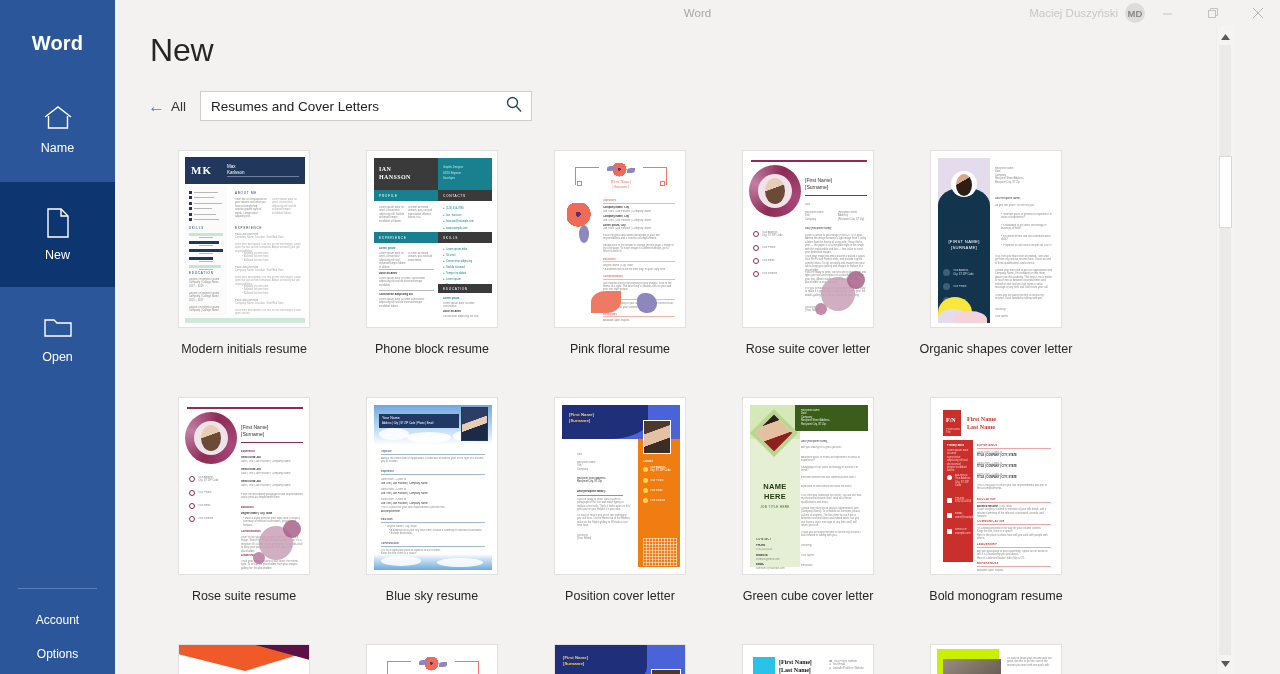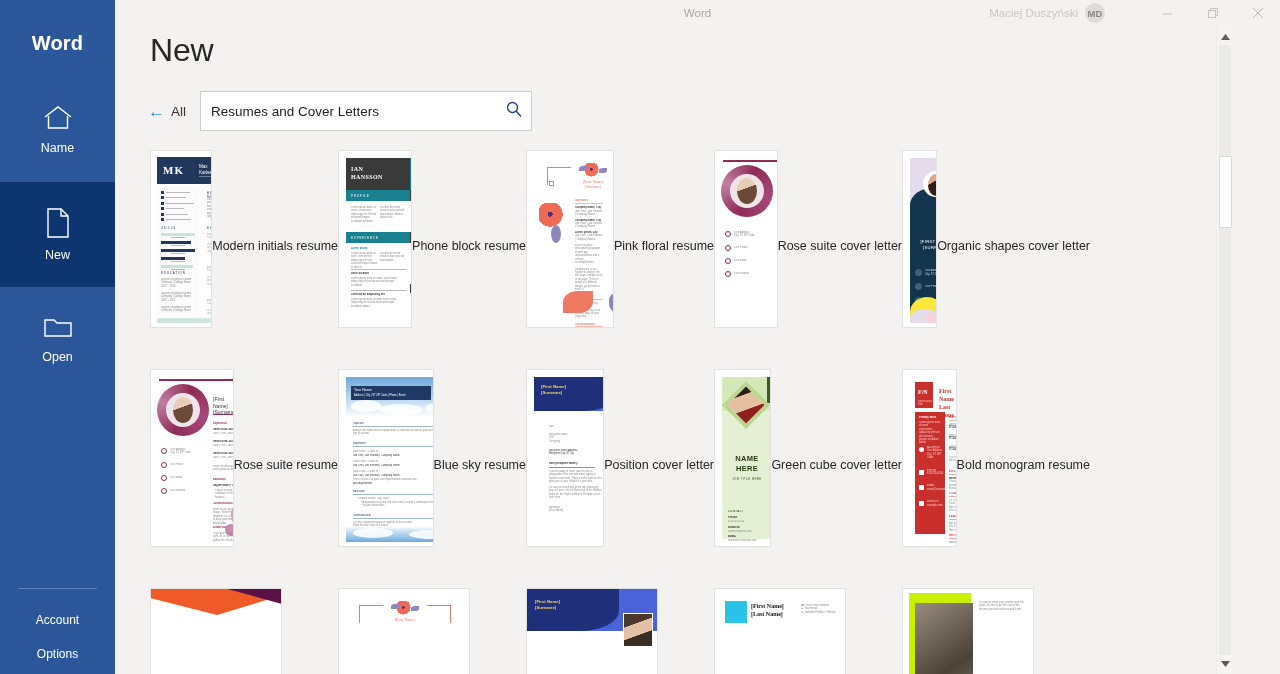--- a/index.html
+++ b/index.html
@@ -25,21 +25,20 @@
     margin-left: auto; display: flex; align-items: center; height: 100%;
   }
   .account-name {
     font-size: 11.5px; color: #c9c7c5; padding-right: 7px; white-space: nowrap;
   }
   .avatar {
     width: 20px; height: 20px; border-radius: 50%;
     background: #dedbd9; color: #8a8886;
     font-size: 9.5px; font-weight: bold;
     display: flex; align-items: center; justify-content: center;
-    margin-right: 40px;
   }
   .win-btn {
     width: 45px; height: 26px; display: flex;
     align-items: center; justify-content: center;
     color: #c4c2c0;
   }
   .win-btn svg { display: block; }
 
   
   .sidebar {
@@ -88,21 +87,21 @@
     padding: 22px 0 0 27px;
   }
   .back-arrow {
     color: #2b8fc6; font-size: 17px; line-height: 1;
     padding: 0 6px; cursor: pointer;
   }
   .all-link {
     font-size: 13.5px; color: #333; padding-right: 14px; cursor: pointer;
   }
   .searchbox {
-    width: 332px; height: 40px; background: #fff;
+    width: 332px; height: 30px; background: #fff;
     border: 1px solid #cfcdcb;
     display: flex; align-items: center;
     padding: 0 6px 0 10px;
   }
   .searchbox input {
     flex: 1; border: 0; outline: none; background: transparent;
     font-family: "Liberation Sans", sans-serif;
     font-size: 13.5px; color: #222;
   }
   .search-icon { padding: 0 2px; cursor: pointer; color: #1f3f6e; }
@@ -111,21 +110,21 @@
   .gallery-wrap {
     position: absolute; top: 124px; left: 0; right: 0; bottom: 0;
     overflow: hidden;
   }
   .gallery {
     position: absolute; top: 0; left: 35px; right: 60px;
     display: flex; flex-wrap: wrap;
   }
   .card {
     width: 188px; margin: 0 0 41px 0;
-    display: flex; flex-direction: row; align-items: center;
+    display: flex; flex-direction: column; align-items: center;
     cursor: pointer;
   }
   .thumb {
     width: 132px; height: 178px; background: #fff;
     border: 1px solid #e3e1df;
     position: relative; overflow: hidden;
   }
   .caption {
     margin-top: 14px; font-size: 12.5px; color: #262626;
     text-align: center; white-space: nowrap;

